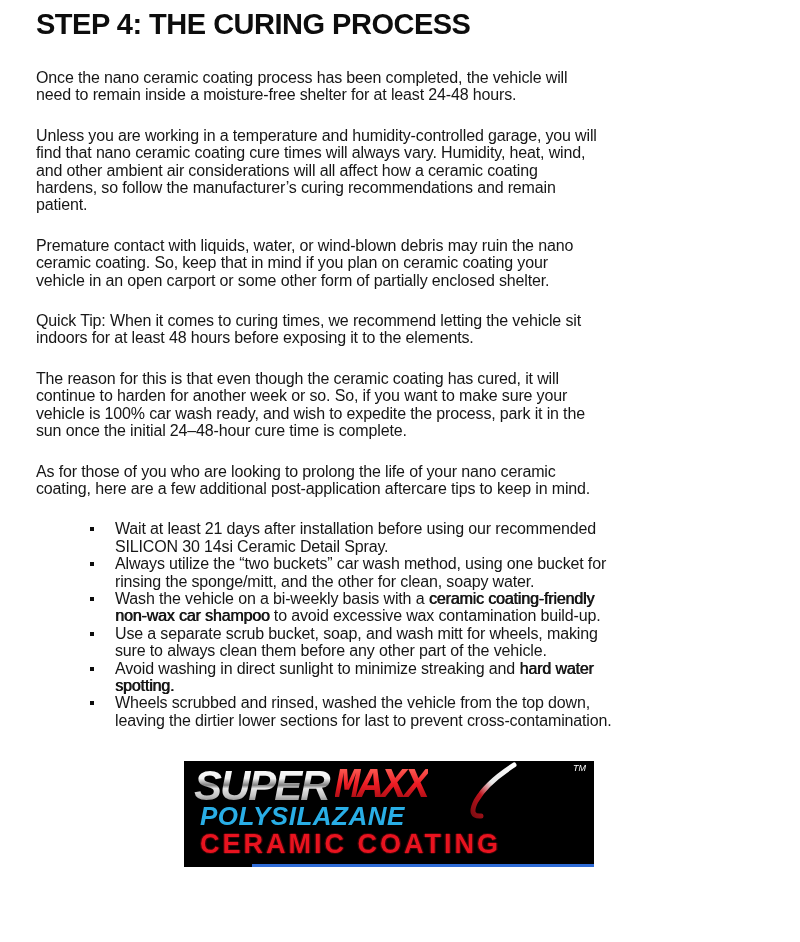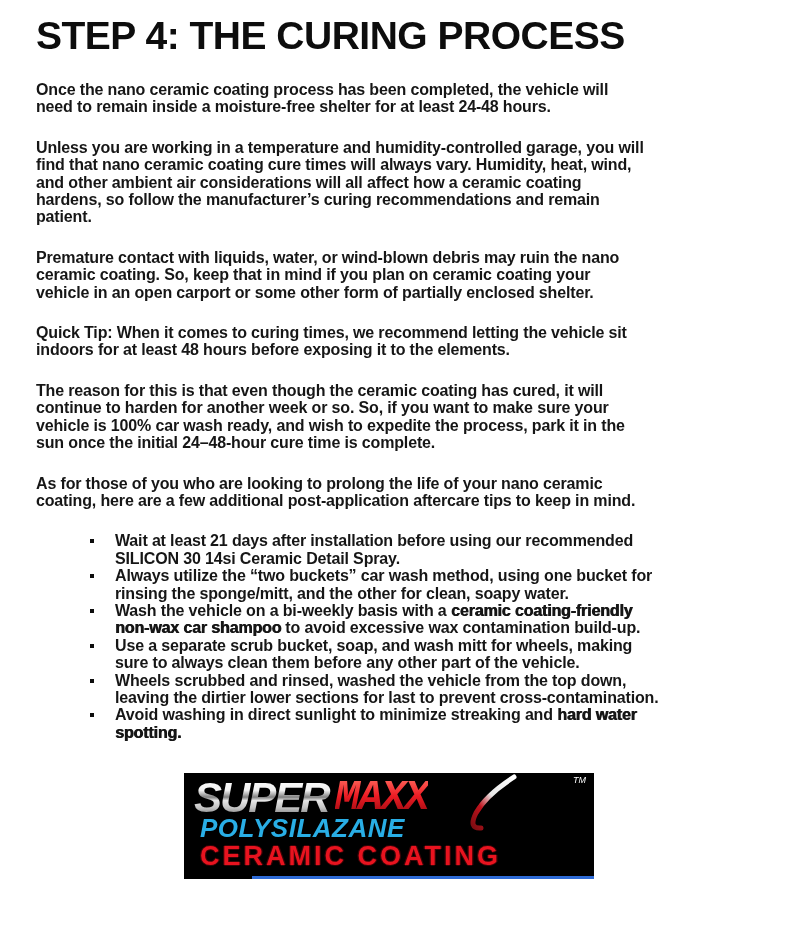--- a/index.html
+++ b/index.html
@@ -9,31 +9,31 @@
     background: #ffffff;
     color: #161616;
     font-family: "Liberation Sans", sans-serif;
   }
   .page {
     width: 800px;
     min-height: 942px;
     padding: 5px 28px 0 36px;
   }
   .doc-title {
-    margin: 16px 0 30px 0;
-    font-size: 39px;
+    margin: 4px 0 30px 0;
+    font-size: 29px;
     line-height: 30px;
     font-weight: bold;
     letter-spacing: -0.5px;
     color: #0d0d0d;
   }
   .content {
     width: 742px;
     font-size: 16px;
-    font-weight: bold;
+    font-weight: normal;
     line-height: 17.4px;
     letter-spacing: -0.15px;
   }
   .content p {
     margin: 0 0 23px 0;
     white-space: pre-line;
   }
   ul.tips {
     list-style: none;
     margin: 0 0 32px 0;
@@ -171,24 +171,24 @@
 
     <ul class="tips">
       <li><span>Wait at least 21 days after installation before using our recommended
 SILICON 30 14si Ceramic Detail Spray.</span><span class="xb"></span><span></span></li>
       <li><span>Always utilize the “two buckets” car wash method, using one bucket for
 rinsing the sponge/mitt, and the other for clean, soapy water.</span><span class="xb"></span><span></span></li>
       <li><span>Wash the vehicle on a bi-weekly basis with a </span><span class="xb">ceramic coating-friendly
 non-wax car shampoo</span><span> to avoid excessive wax contamination build-up.</span></li>
       <li><span>Use a separate scrub bucket, soap, and wash mitt for wheels, making
 sure to always clean them before any other part of the vehicle.</span><span class="xb"></span><span></span></li>
+      <li><span>Avoid washing in direct sunlight to minimize streaking and </span><span class="xb">hard water
+spotting.</span><span></span></li>
       <li><span>Wheels scrubbed and rinsed, washed the vehicle from the top down,
 leaving the dirtier lower sections for last to prevent cross-contamination.</span><span class="xb"></span><span></span></li>
-      <li><span>Avoid washing in direct sunlight to minimize streaking and </span><span class="xb">hard water
-spotting.</span><span></span></li>
     </ul>
   </div>
 
   <div class="logo">
     <span class="tm">TM</span>
     <div class="logo-row1">
       <span class="brand-super">SUPER</span>
         <span class="brand-maxx">MAXX</span>
     </div>
     <svg class="swoosh" width="410" height="106" viewBox="0 0 410 106">

